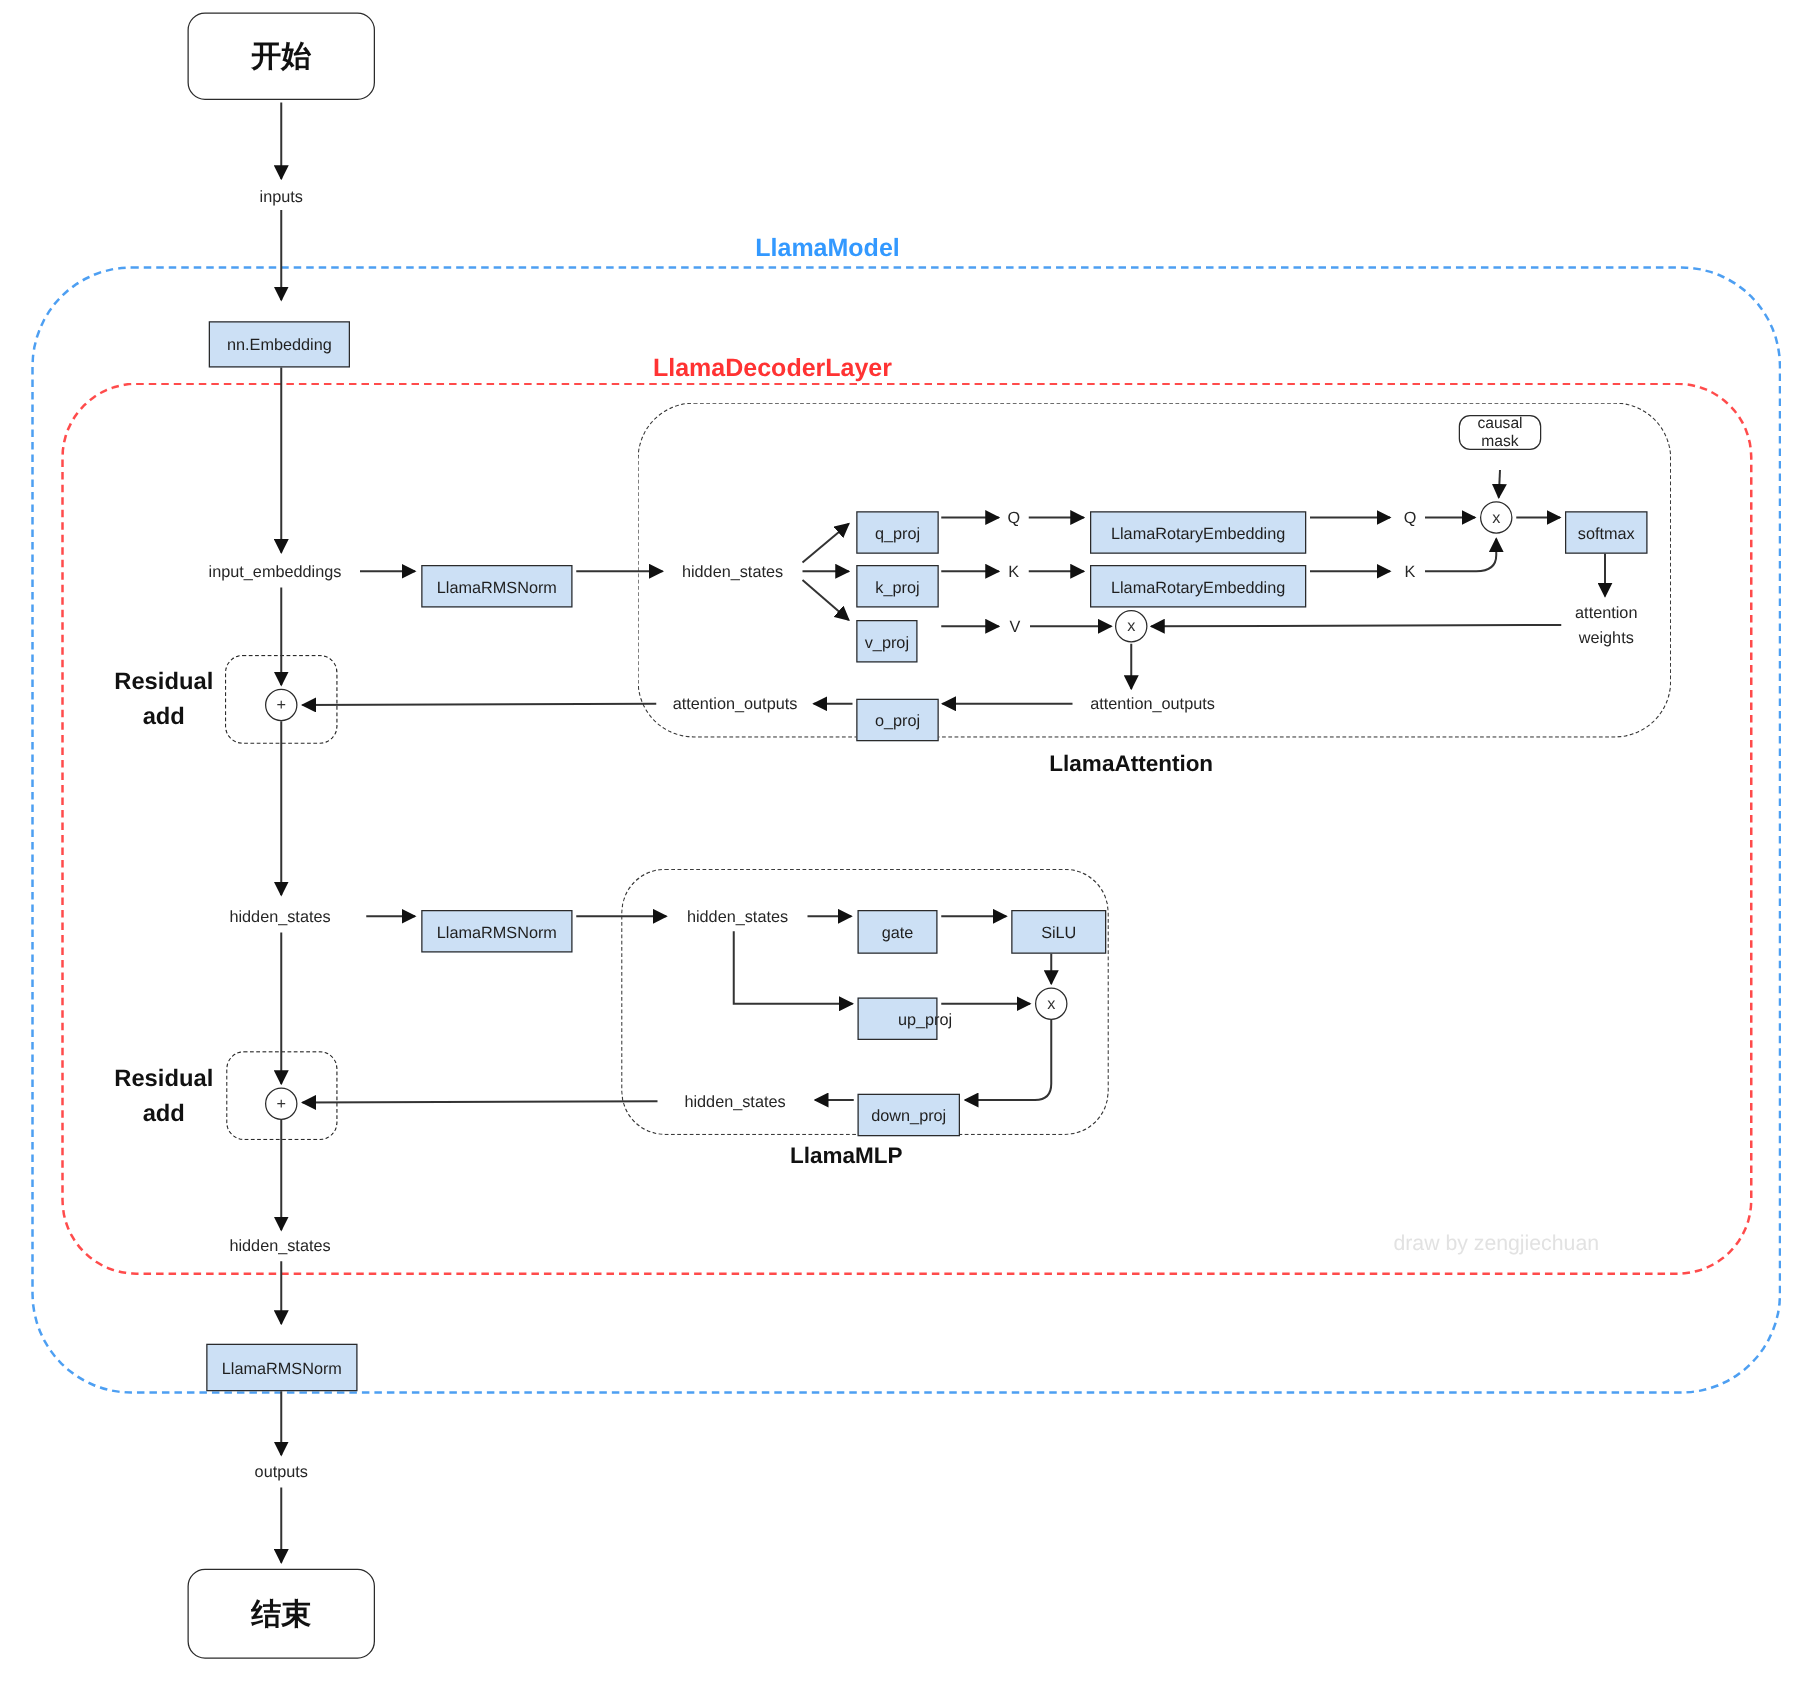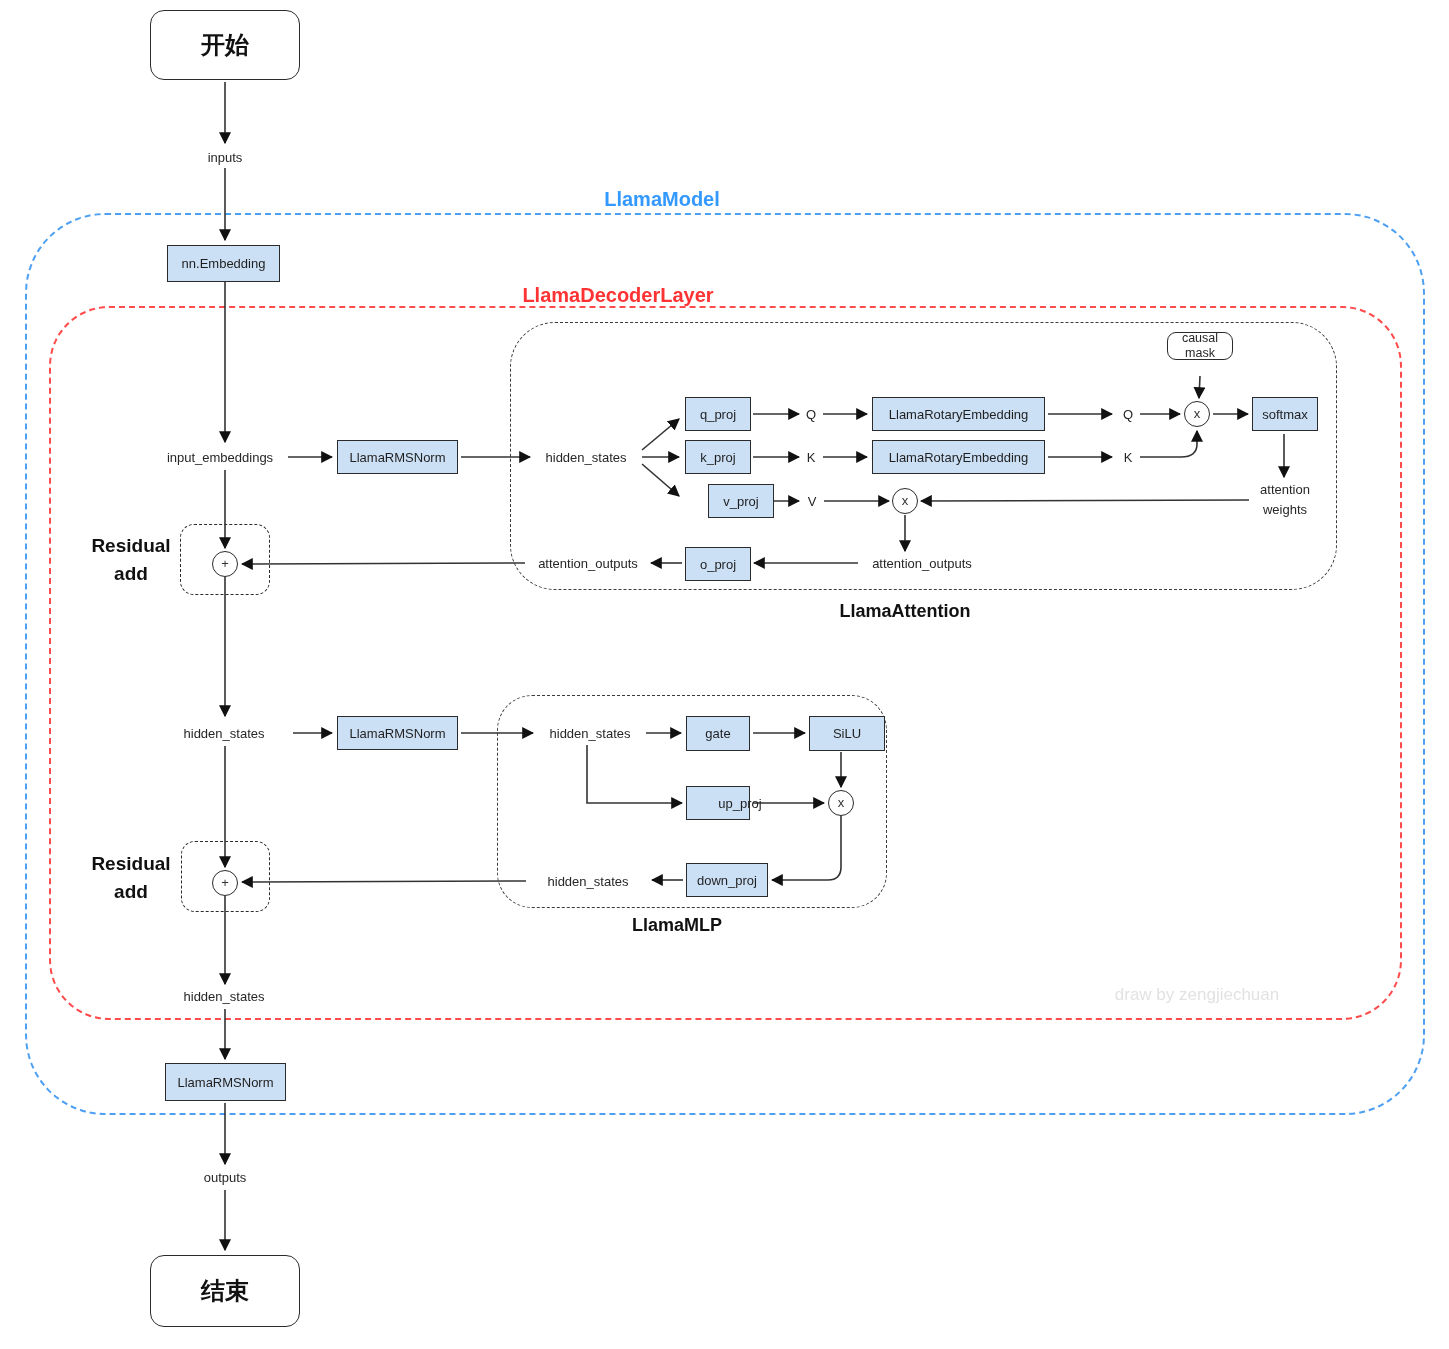--- a/index.html
+++ b/index.html
@@ -9,20 +9,21 @@
   }
   #edges{position:absolute;left:0;top:0;pointer-events:none;}
   .ctr{position:absolute;box-sizing:border-box;background:transparent;}
   .ctr-model{border:2px dashed #4d9ff2;border-radius:80px;}
   .ctr-decoder{border:2px dashed #ff4b4b;border-radius:60px;}
   .ctr-black{border:1.6px dashed #3c3c3c;}
   .box{
     position:absolute;box-sizing:border-box;background:#cce0f5;border:1.5px solid #2b2b2b;
     display:flex;align-items:center;justify-content:center;font-size:13px;color:#1f1f1f;
     white-space:nowrap;
+    margin-top:12px;
   }
   .white-box{
     position:absolute;box-sizing:border-box;background:#ffffff;border:1.6px solid #2b2b2b;
     display:flex;align-items:center;justify-content:center;
   }
   .term{border-radius:14px;font-weight:bold;font-size:24px;color:#111;}
   .rounded-sm{border-radius:9px;font-size:12.5px;line-height:15px;text-align:center;}
   .circ{
     position:absolute;box-sizing:border-box;width:26px;height:26px;border-radius:50%;
     background:#fff;border:1.5px solid #2b2b2b;display:flex;align-items:center;
@@ -113,21 +114,21 @@
   <div class="lbl lbl-black" style="left:905px;top:611px;">LlamaAttention</div>
   <div class="lbl lbl-black" style="left:677px;top:925px;">LlamaMLP</div>
 
   <div class="white-box term" style="left:150px;top:10px;width:150px;height:70px;">开始</div>
   <div class="white-box term" style="left:150px;top:1255px;width:150px;height:72px;">结束</div>
 
   <div class="box" style="left:167px;top:245px;width:113px;height:37px;">nn.Embedding</div>
   <div class="box" style="left:337px;top:440px;width:121px;height:34px;">LlamaRMSNorm</div>
   <div class="box" style="left:685px;top:397px;width:66px;height:34px;">q_proj</div>
   <div class="box" style="left:685px;top:440px;width:66px;height:34px;">k_proj</div>
-  <div class="box" style="left:708px;top:484px;width:66px;height:34px;">v_proj</div>
+  <div class="box" style="left:685px;top:484px;width:49px;height:34px;">v_proj</div>
   <div class="box" style="left:872px;top:397px;width:173px;height:34px;">LlamaRotaryEmbedding</div>
   <div class="box" style="left:872px;top:440px;width:173px;height:34px;">LlamaRotaryEmbedding</div>
   <div class="box" style="left:1252px;top:397px;width:66px;height:34px;">softmax</div>
   <div class="box" style="left:685px;top:547px;width:66px;height:34px;">o_proj</div>
   <div class="box" style="left:337px;top:716px;width:121px;height:34px;">LlamaRMSNorm</div>
   <div class="box" style="left:686px;top:716px;width:64px;height:35px;">gate</div>
   <div class="box" style="left:809px;top:716px;width:76px;height:35px;">SiLU</div>
   <div class="box" style="left:686px;top:786px;width:64px;height:34px;padding-left:44px;">up_proj</div>
   <div class="box" style="left:686px;top:863px;width:82px;height:34px;">down_proj</div>
   <div class="box" style="left:165px;top:1063px;width:121px;height:38px;">LlamaRMSNorm</div>

